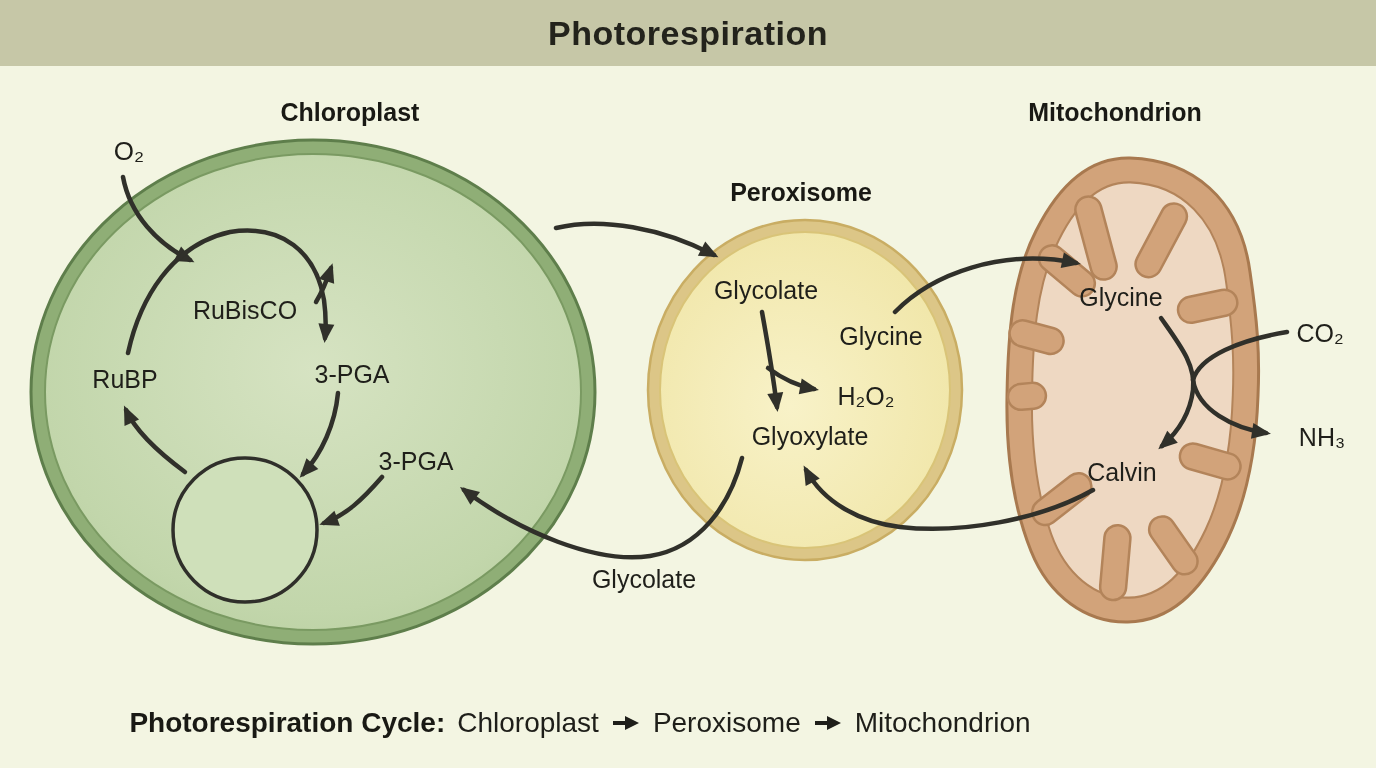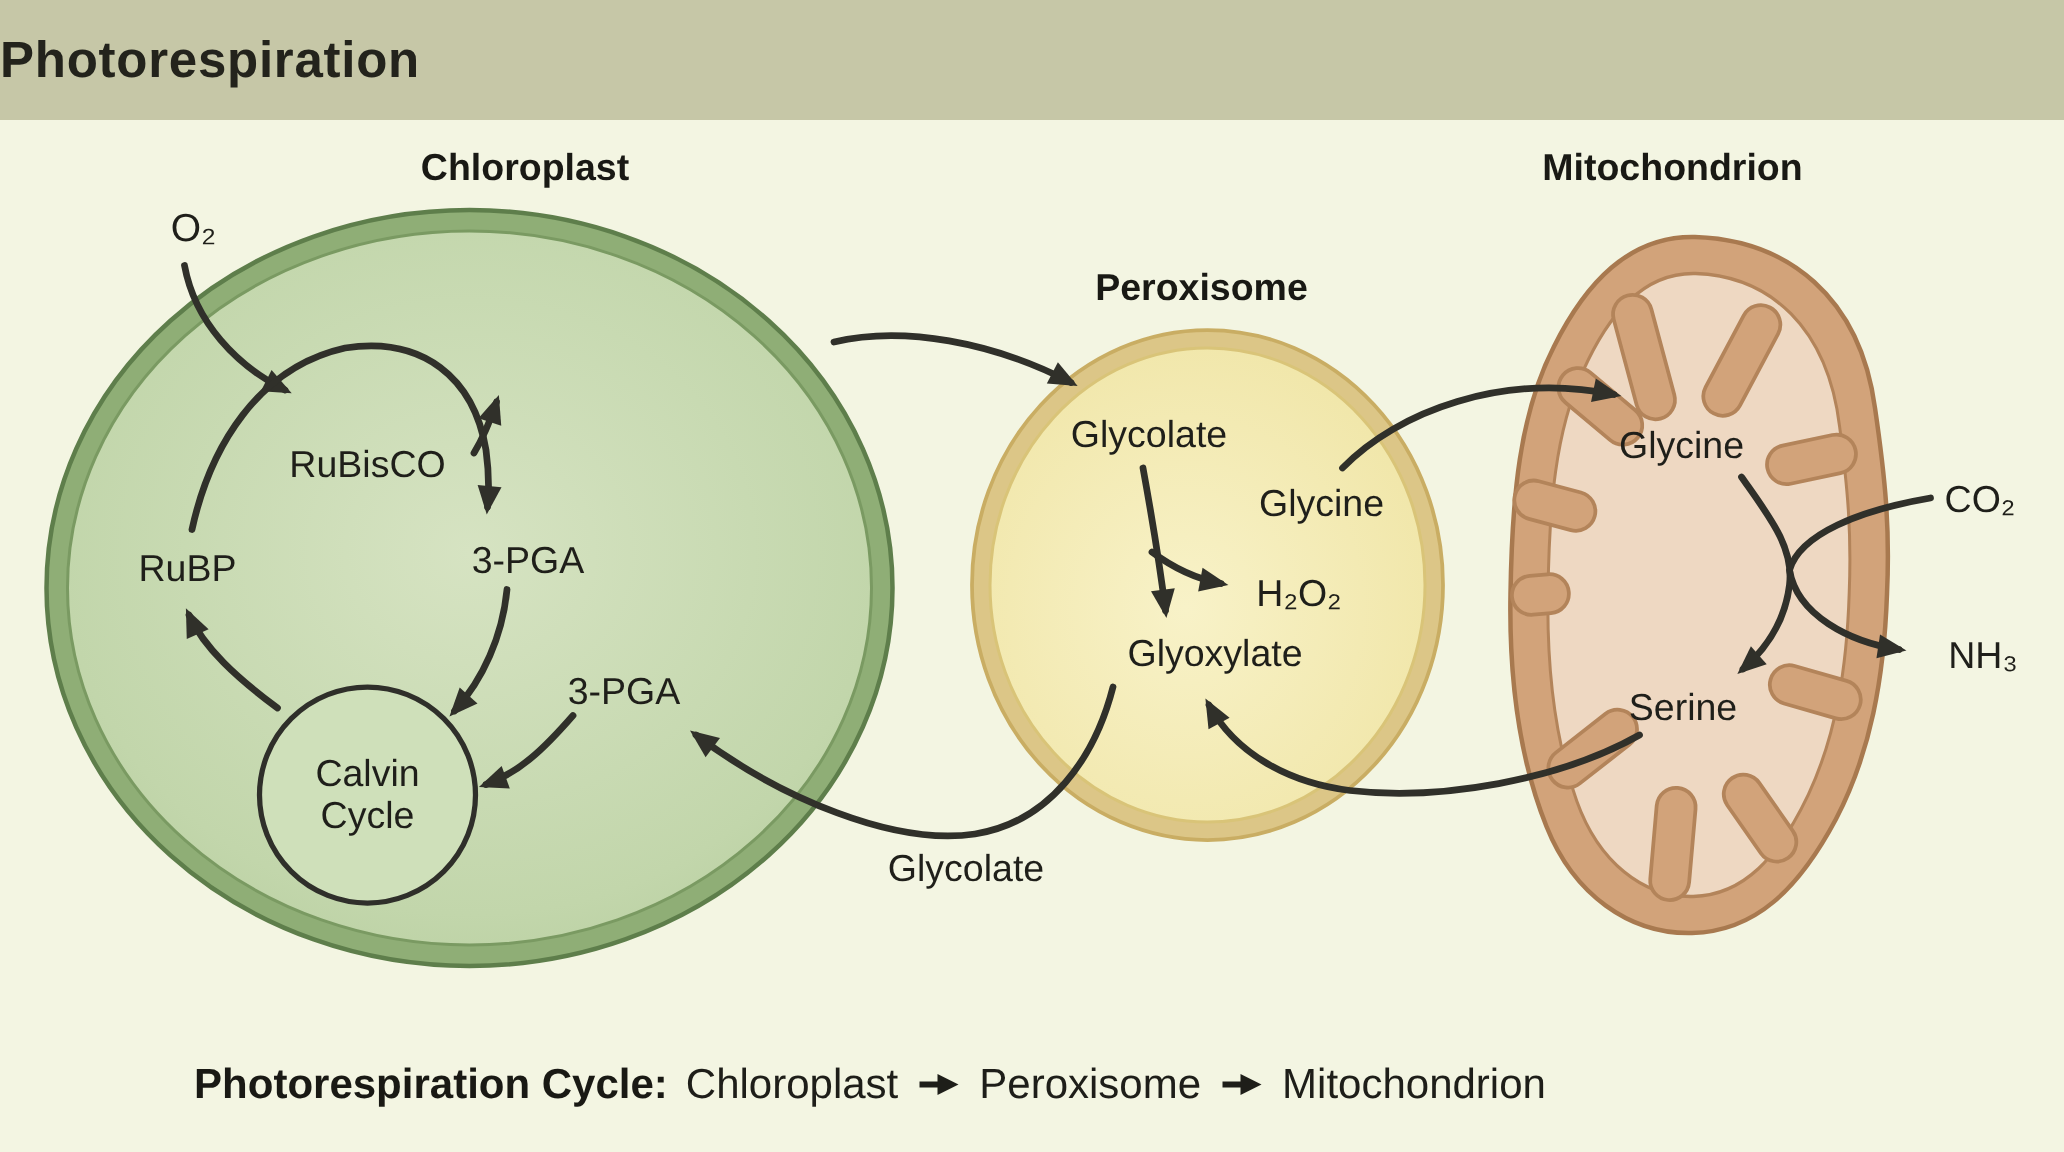--- a/index.html
+++ b/index.html
@@ -1,20 +1,20 @@
 <!DOCTYPE html>
 <html><head>
 <meta charset="utf-8">
 <style>
   html,body{margin:0;padding:0;}
   body{width:1376px;height:768px;overflow:hidden;background:#f3f5e2;
        font-family:"Liberation Sans","DejaVu Sans",sans-serif;color:#1e1e19;}
   .stage{position:relative;width:1376px;height:768px;background:#f3f5e2;}
-  .titlebar{position:absolute;left:0;top:0;width:1376px;height:80px;background:#c6c7a7;
-            display:flex;align-items:center;}
+  .titlebar{position:absolute;left:0;top:0;width:1376px;height:66px;background:#c6c7a7;
+            display:flex;align-items:center;justify-content:center;}
   .titlebar .t{font-size:34px;font-weight:700;color:#23231c;letter-spacing:.5px;}
   svg.canvas{position:absolute;left:0;top:0;}
   .labels{position:absolute;left:0;top:0;width:1376px;height:768px;pointer-events:none;}
   .lbl{position:absolute;transform:translate(-50%,-50%);white-space:nowrap;
        font-size:25px;line-height:1.12;text-align:center;color:#1f1f1a;}
   .lbl.bold{font-weight:700;color:#191914;}
   .lbl.sm{font-size:26px;margin-left:12px;}
   .lbl.wrap{white-space:normal;width:112px;}
   .caption{position:absolute;left:0;top:723px;width:1160px;transform:translateY(-50%);
            display:flex;align-items:center;justify-content:center;font-size:28px;}
@@ -105,30 +105,29 @@
   <div class="labels">
     <div class="lbl bold" style="left:350px;top:112px;">Chloroplast</div>
     <div class="lbl bold" style="left:801px;top:192px;">Peroxisome</div>
     <div class="lbl bold" style="left:1115px;top:112px;">Mitochondrion</div>
 
     <div class="lbl sm" style="left:117px;top:152px;">O₂</div>
     <div class="lbl" style="left:245px;top:310px;">RuBisCO</div>
     <div class="lbl" style="left:125px;top:379px;">RuBP</div>
     <div class="lbl" style="left:352px;top:374px;">3-PGA</div>
     <div class="lbl" style="left:416px;top:461px;">3-PGA</div>
-    <div class="lbl wrap" style="left:245px;top:530px;">Calvin Cycle</div>
 
     <div class="lbl" style="left:766px;top:290px;">Glycolate</div>
     <div class="lbl" style="left:881px;top:336px;">Glycine</div>
     <div class="lbl" style="left:866px;top:396px;">H₂O₂</div>
     <div class="lbl" style="left:776px;top:436px;margin-left:34px;">Glyoxylate</div>
     <div class="lbl" style="left:644px;top:579px;">Glycolate</div>
 
     <div class="lbl" style="left:1121px;top:297px;">Glycine</div>
-    <div class="lbl" style="left:1122px;top:472px;">Serine</div>
+    <div class="lbl" style="left:1122px;top:472px;">Calvin</div>
     <div class="lbl" style="left:1320px;top:333px;">CO₂</div>
     <div class="lbl" style="left:1322px;top:437px;">NH₃</div>
   </div>
 
   <div class="caption">
     <span class="pre">Photorespiration Cycle:</span>
     <span class="step">Chloroplast</span>
     <span class="arrow-sep">
       <svg width="30" height="18" viewBox="0 0 30 18">
           <path d="M2,9 H17" stroke="#1e1e19" stroke-width="4"></path>

